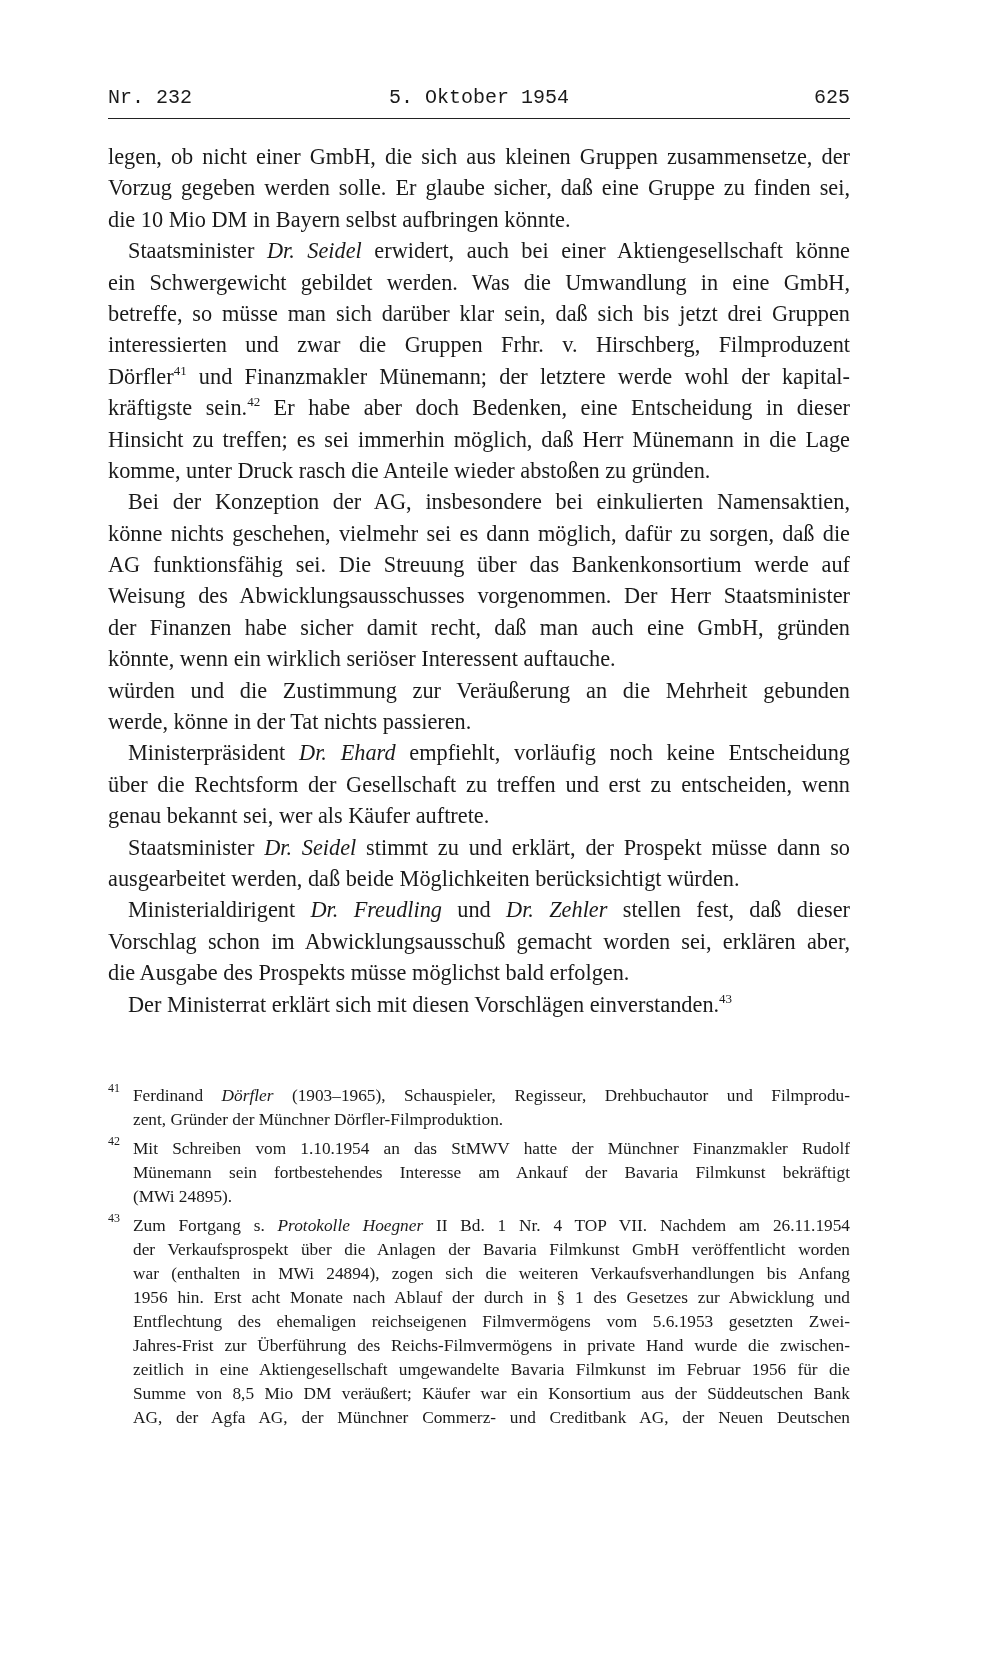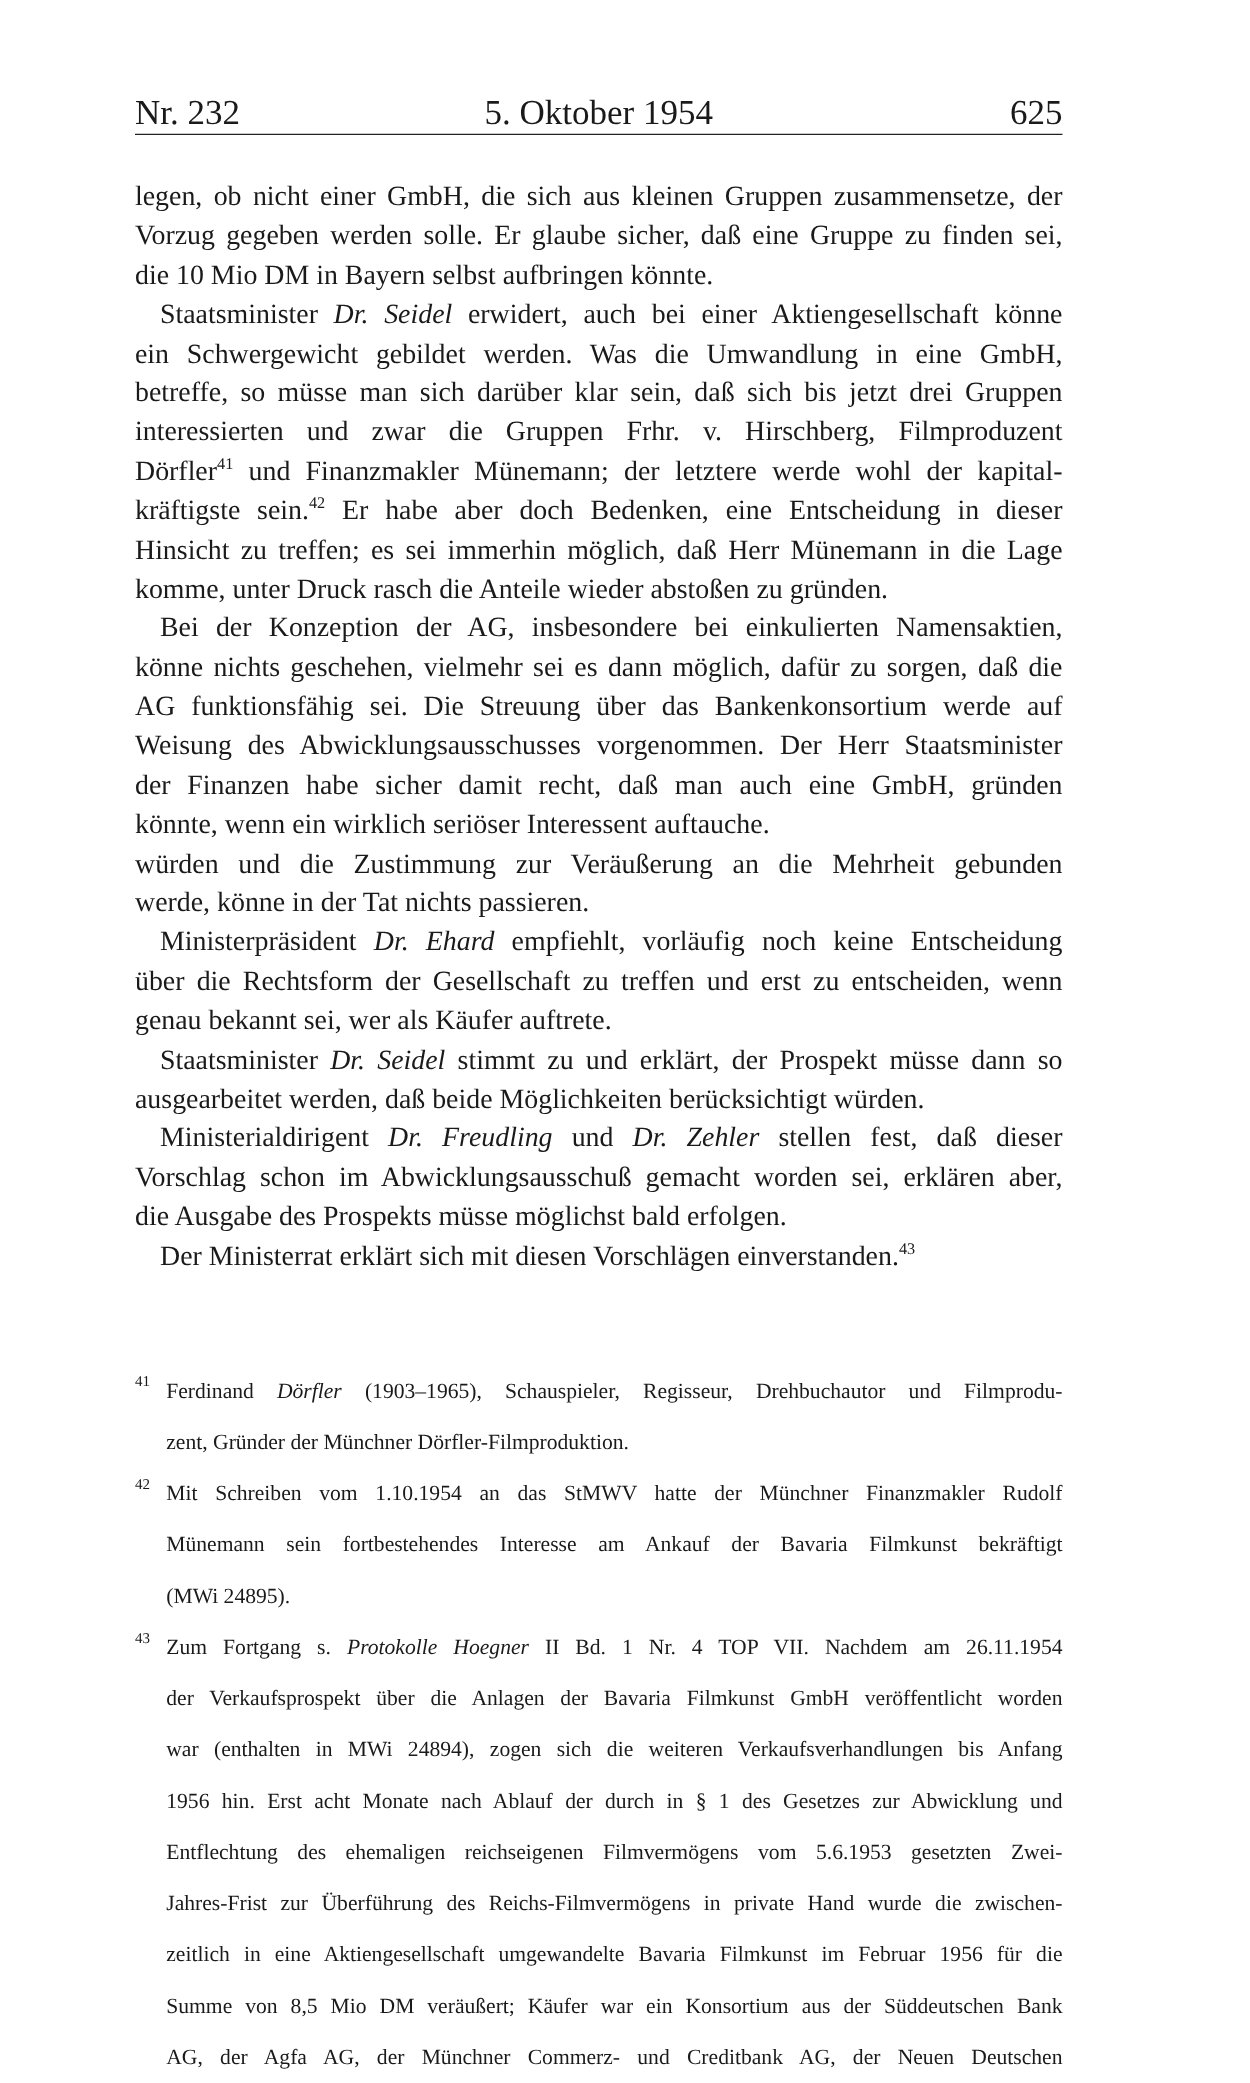--- a/index.html
+++ b/index.html
@@ -1,35 +1,35 @@
 <!DOCTYPE html>
 <html><head>
   <meta charset="utf-8">
   <style>
     html, body { margin: 0; padding: 0; background: #ffffff; }
     body { width: 1000px; height: 1666px; position: relative; overflow: hidden;
       font-family: "Liberation Serif", "DejaVu Serif", serif; color: #1a1a1a; }
     .page { position: absolute; left: 108px; top: 0; width: 742px; }
-    .header { position: absolute; top: 71px; left: 0; width: 742px; height: 36px;
-      font-size: 28px; border-bottom: 1.5px solid #222; }
+    .header { position: absolute; top: 82px; left: 0; width: 742px; height: 36px;
+      font-size: 20px; border-bottom: 1.5px solid #222; font-family: Liberation Mono, monospace; }
     .header .left { position: absolute; left: 0; top: 4px; }
     .header .center { position: absolute; left: 0; right: 0; top: 4px; text-align: center; }
     .header .right { position: absolute; right: 0; top: 4px; }
     .body-text { position: absolute; top: 141px; left: 0; width: 742px; font-size: 22.3px; }
     .line { height: 31.4px; line-height: 31.4px; white-space: nowrap; text-align: justify;
       text-align-last: justify; }
     .line.last { text-align-last: left; font-family: Liberation Serif, serif; }
     .line.indent { padding-left: 20px; }
     .line.indent-stop { padding-left: 20px; text-align-last: left; }
     sup { font-size: 13px; line-height: 0; vertical-align: 9px; }
     .footnotes { position: absolute; top: 1084px; left: 0; width: 742px; font-size: 17.3px; }
     .fn { position: relative; padding-left: 25px; margin-bottom: 5px; }
     .fn .num { position: absolute; left: 0; top: -3px; font-size: 12px; }
     .fn .fl { height: 24px; line-height: 24px; white-space: nowrap; text-align: justify;
-      text-align-last: justify; margin-top: 17px; }
+      text-align-last: justify; }
     .fn .fl.last { text-align-last: left; }
     i { font-style: italic; }
   </style>
 </head>
 <body>
 
 <div class="page">
 
   <div class="header">
     <span class="left">Nr. 232</span>

